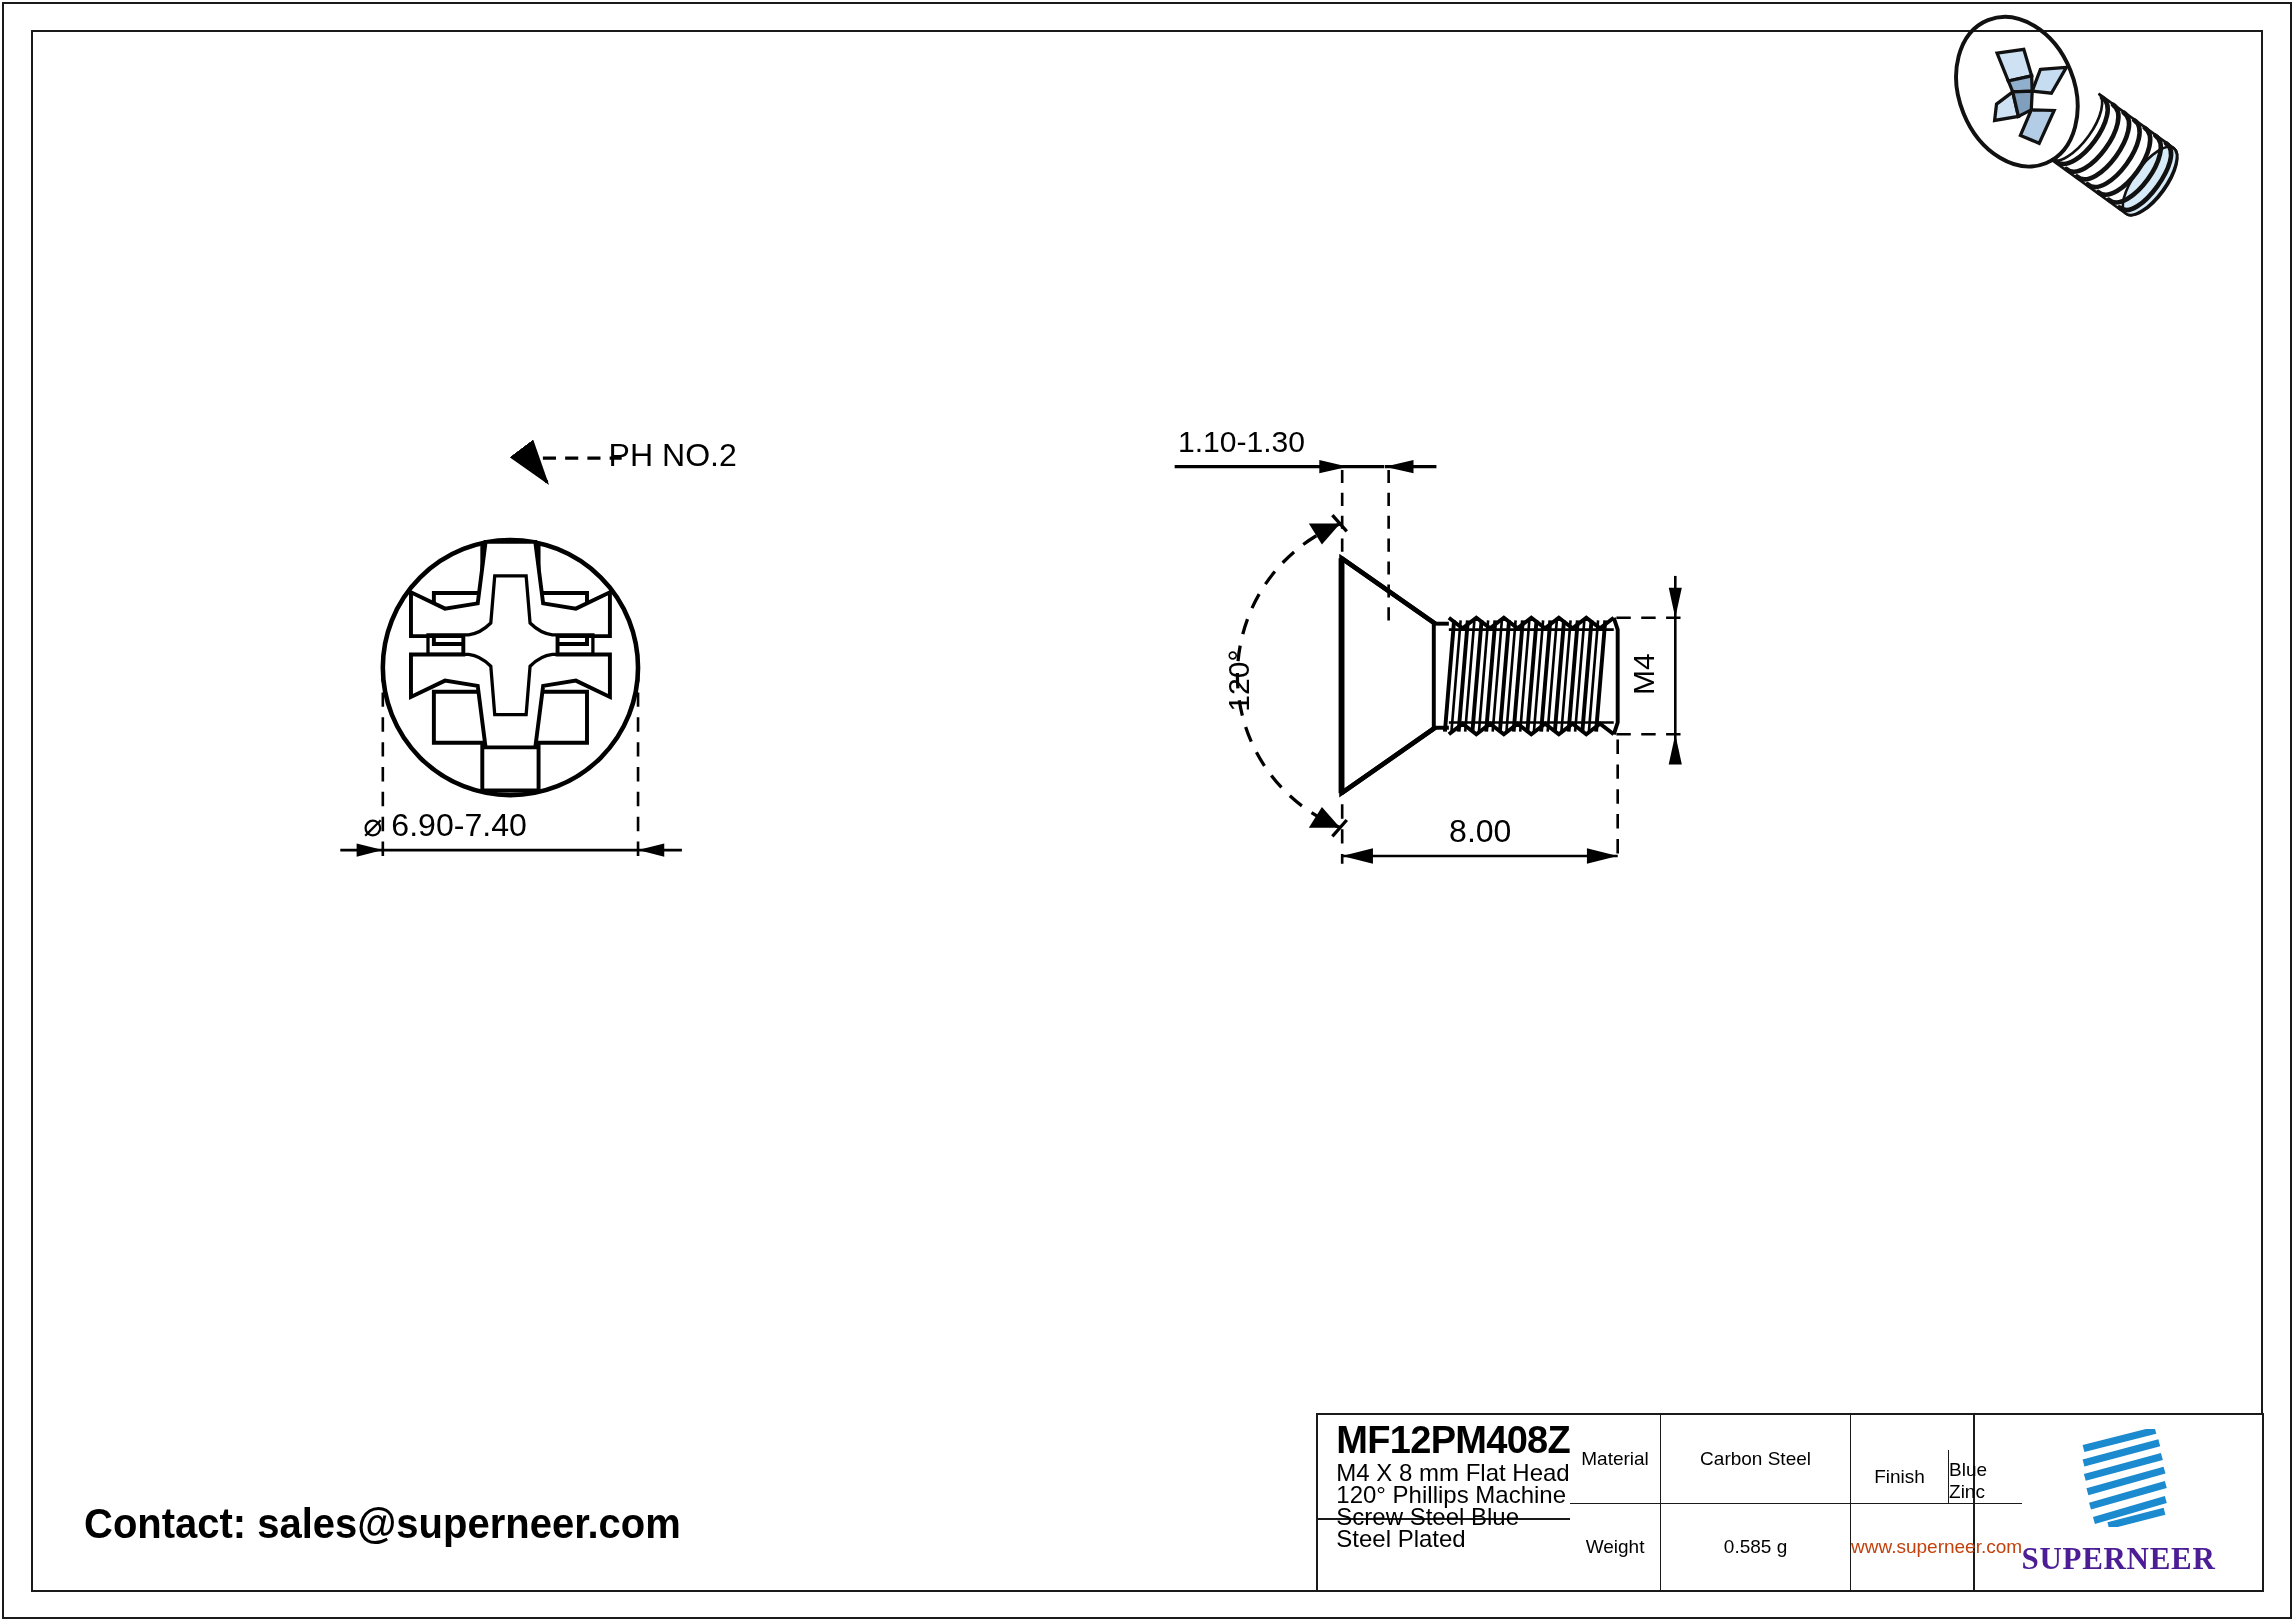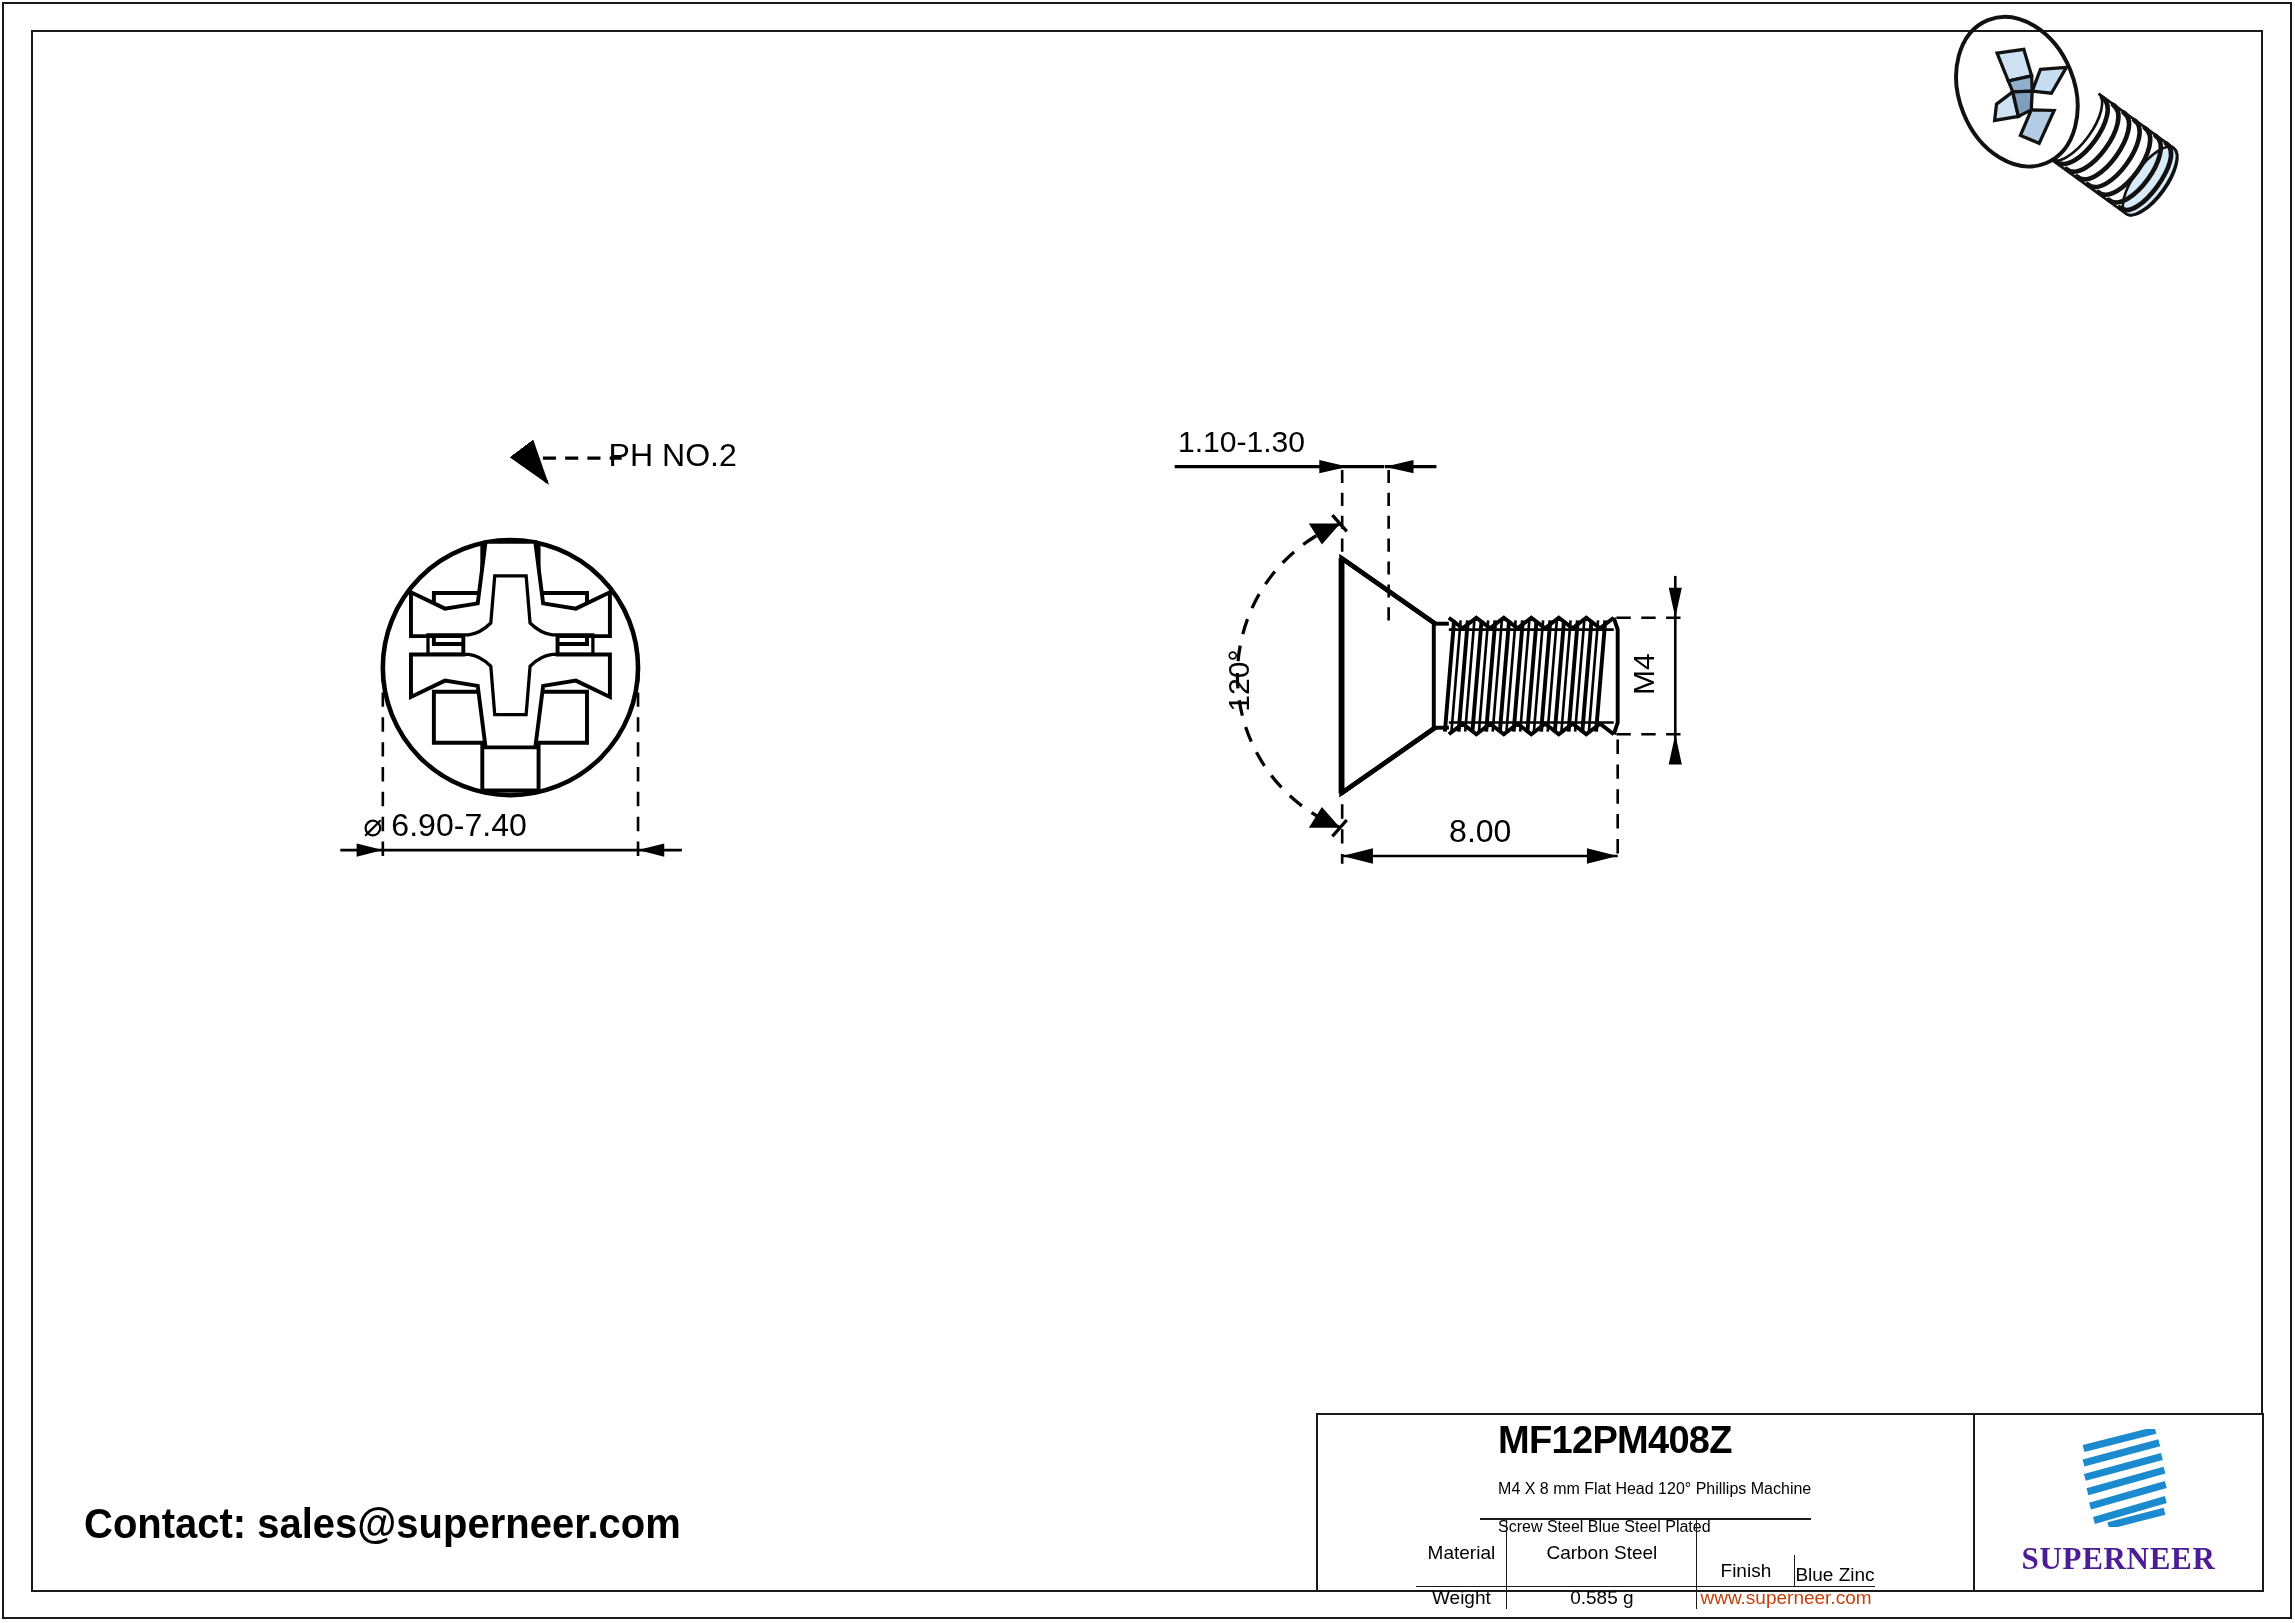--- a/index.html
+++ b/index.html
@@ -22,25 +22,25 @@
            font-family:"Liberation Sans",sans-serif;
            font-weight:bold;font-size:43px;letter-spacing:0px;
            transform:scaleX(0.93);transform-origin:left center;
            white-space:nowrap;}
 
   
   .tblock{position:absolute;left:1316px;top:1413px;width:948px;height:179px;
           box-sizing:border-box;border:2px solid #1a1a1a;
           display:flex;background:#fff;}
   .tb-left{width:657px;height:100%;box-sizing:border-box;
-           border-right:2px solid #1a1a1a;display:flex;flex-direction:column;align-items:center;}
+           border-right:2px solid #1a1a1a;display:flex;}
   .tb-desc{height:105px;box-sizing:border-box;border-bottom:2px solid #1a1a1a;
            padding:3.9px 0 0 18.3px;}
   .tb-pn{font-weight:bold;font-size:38px;line-height:43px;letter-spacing:-0.7px;}
-  .tb-sub{font-size:16px;line-height:22px;margin-top:16px;}
+  .tb-sub{font-size:24px;line-height:22px;margin-top:0;}
   .tb-rows{flex:1;display:flex;flex-direction:column;}
   .tb-row{flex:1;display:flex;box-sizing:border-box;}
   .tb-row.first{border-bottom:1.3px solid #1a1a1a;}
   .tb-cell{box-sizing:border-box;display:flex;align-items:center;
            justify-content:center;font-size:19px;}
   .c-lab{width:91px;border-right:1.3px solid #1a1a1a;}
   .c-val{width:190px;border-right:1.3px solid #1a1a1a;}
   .c-lab2{width:98px;border-right:1.3px solid #1a1a1a;margin-top:35px;}
   .c-val2{flex:1;margin-top:44px;}
   .c-web{flex:1;color:#c2410c;}

